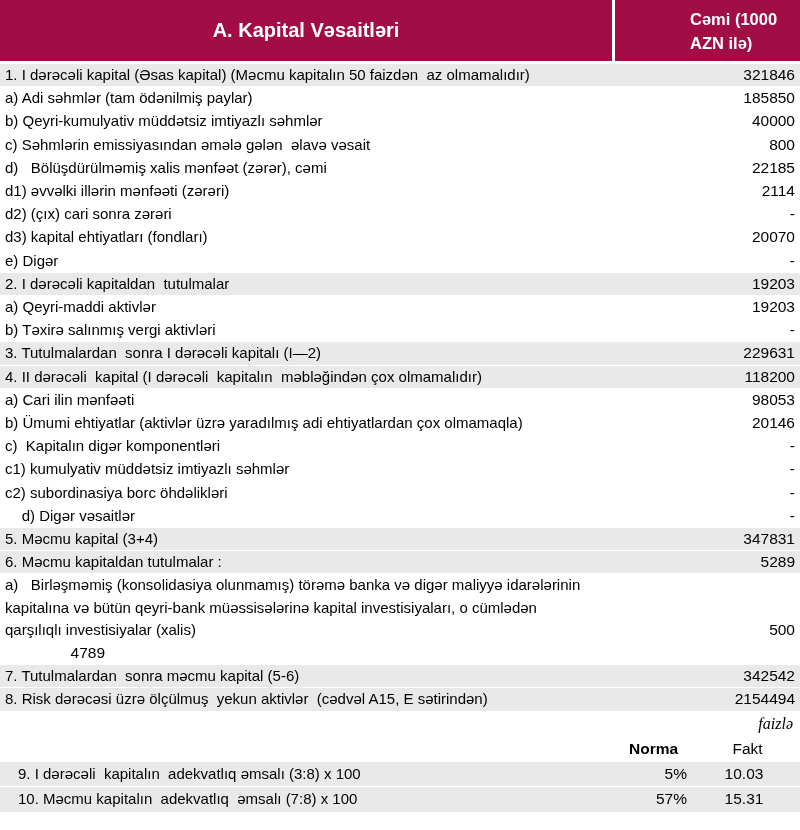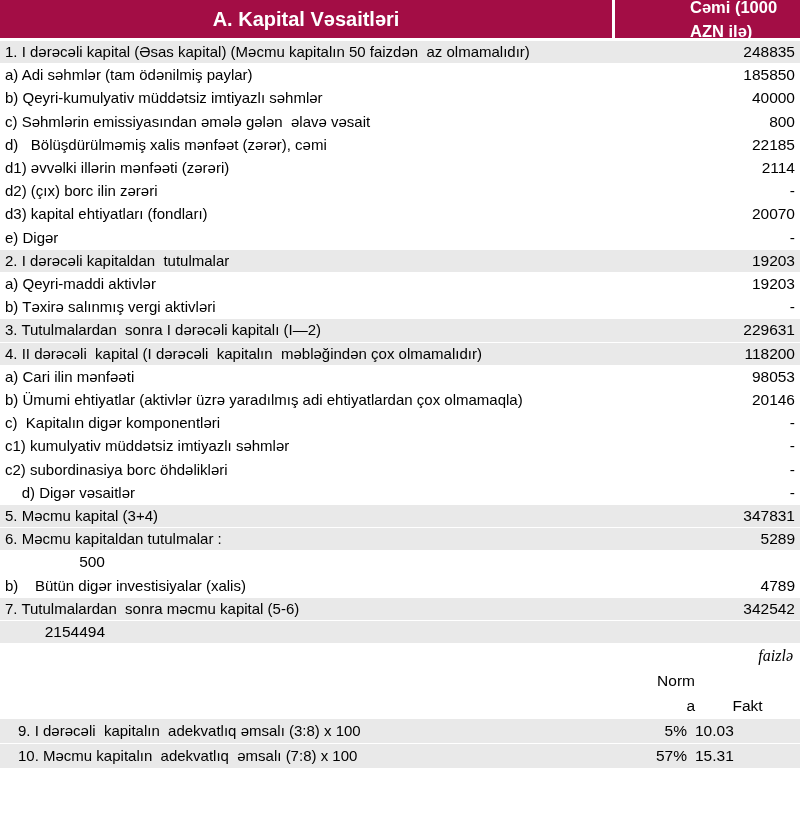--- a/index.html
+++ b/index.html
@@ -9,21 +9,21 @@
   }
   *{margin:0;padding:0;box-sizing:border-box;}
   html,body{background:#fff;}
   body{
     width:800px;height:830px;overflow:hidden;
     font-family:"Liberation Sans",sans-serif;
     color:var(--ink);
   }
   .table{width:800px;}
   
-  .hdr{display:flex;height:38px;margin-bottom:3px;}
+  .hdr{display:flex;height:61px;margin-bottom:3px;}
   .hdr-title{
     flex:1;background:var(--accent);color:#fff;
     display:flex;align-items:center;justify-content:center;
     font-size:20px;font-weight:bold;
   }
   .hdr-divider{width:3px;background:#fff;}
   .hdr-total{
     width:185px;background:var(--accent);color:#fff;
     font-size:16.5px;font-weight:bold;
     display:flex;flex-direction:column;justify-content:center;
@@ -51,52 +51,52 @@
     border-bottom:1px solid #fff;
   }
   .unit-note{
     font-family:Liberation Serif, serif;font-style:italic;
     font-size:16px;line-height:24.2px;padding-right:7px;
   }
   .pheader{display:flex;border-bottom:1px solid #fff;}
   .pheader .spacer{flex:1;}
   .col-norma{width:66px;}
   .col-fakt{width:105px;}
-  .pheader .col-norma{display:flex;flex-direction:column;align-items:flex-end;}
+  .pheader .col-norma{display:flex;flex-direction:row;align-items:center;font-weight:bold;}
   .pheader .col-norma span{font-size:15.5px;line-height:24.2px;}
   .pheader .col-fakt{display:flex;flex-direction:column;align-items:center;justify-content:flex-end;}
   .pheader .col-fakt span{font-size:15.5px;line-height:24.2px;}
   .prow{
     display:flex;align-items:center;
     border-bottom:1px solid #fff;background:var(--row-alt);
   }
   .prow .label{
     flex:1;padding-left:18px;font-size:15px;line-height:24.2px;white-space:pre-wrap;
   }
   .prow .col-norma{text-align:right;padding-right:8px;font-size:15.5px;line-height:24.2px;}
-  .prow .col-fakt{text-align:left;padding-right:7px;font-size:15.5px;line-height:24.2px;}
+  .prow .col-fakt{text-align:center;padding-right:7px;font-size:15.5px;line-height:24.2px;}
 </style>
 </head>
 <body>
 
 <div class="table">
 
   <div class="hdr">
     <div class="hdr-title">A. Kapital Vəsaitləri</div>
     <div class="hdr-divider"></div>
     <div class="hdr-total">
       <span>Cəmi (1000</span>
       <span>AZN ilə)</span>
     </div>
   </div>
 
   <div id="rows">
   <div class="row shaded">
     <div class="label">1. I dərəcəli kapital (Əsas kapital) (Məcmu kapitalın 50 faizdən  az olmamalıdır)</div>
-    <div class="value">248835</div>
+    <div class="value">321846</div>
   </div>
 
   <div class="row">
     <div class="label">a) Adi səhmlər (tam ödənilmiş paylar)</div>
     <div class="value">185850</div>
   </div>
 
   <div class="row">
     <div class="label">b) Qeyri-kumulyativ müddətsiz imtiyazlı səhmlər</div>
     <div class="value">40000</div>
@@ -111,21 +111,21 @@
     <div class="label">d)   Bölüşdürülməmiş xalis mənfəət (zərər), cəmi</div>
     <div class="value">22185</div>
   </div>
 
   <div class="row">
     <div class="label">d1) əvvəlki illərin mənfəəti (zərəri)</div>
     <div class="value">2114</div>
   </div>
 
   <div class="row">
-    <div class="label">d2) (çıx) borc ilin zərəri</div>
+    <div class="label">d2) (çıx) cari sonra zərəri</div>
     <div class="value">-</div>
   </div>
 
   <div class="row">
     <div class="label">d3) kapital ehtiyatları (fondları)</div>
     <div class="value">20070</div>
   </div>
 
   <div class="row">
     <div class="label">e) Digər</div>
@@ -191,34 +191,37 @@
     <div class="label">5. Məcmu kapital (3+4)</div>
     <div class="value">347831</div>
   </div>
 
   <div class="row shaded">
     <div class="label">6. Məcmu kapitaldan tutulmalar :</div>
     <div class="value">5289</div>
   </div>
 
   <div class="row">
+    <div class="label">a)   Birləşməmiş (konsolidasiya olunmamış) törəmə banka və digər maliyyə idarələrinin
+kapitalına və bütün qeyri-bank müəssisələrinə kapital investisiyaları, o cümlədən
+qarşılıqlı investisiyalar (xalis)</div>
     <div class="value">500</div>
   </div>
 
   <div class="row">
-    <div class="label">b)    Bütün digər investisiyalar (xalis)</div>
     <div class="value">4789</div>
   </div>
 
   <div class="row shaded">
     <div class="label">7. Tutulmalardan  sonra məcmu kapital (5-6)</div>
     <div class="value">342542</div>
   </div>
 
   <div class="row shaded">
+    <div class="label">8. Risk dərəcəsi üzrə ölçülmuş  yekun aktivlər  (cədvəl A15, E sətirindən)</div>
     <div class="value">2154494</div>
   </div>
 </div>
 
   <div class="unit-row">
     <span class="unit-note">faizlə</span>
   </div>
 
   <div class="pheader">
     <div class="spacer"></div>

